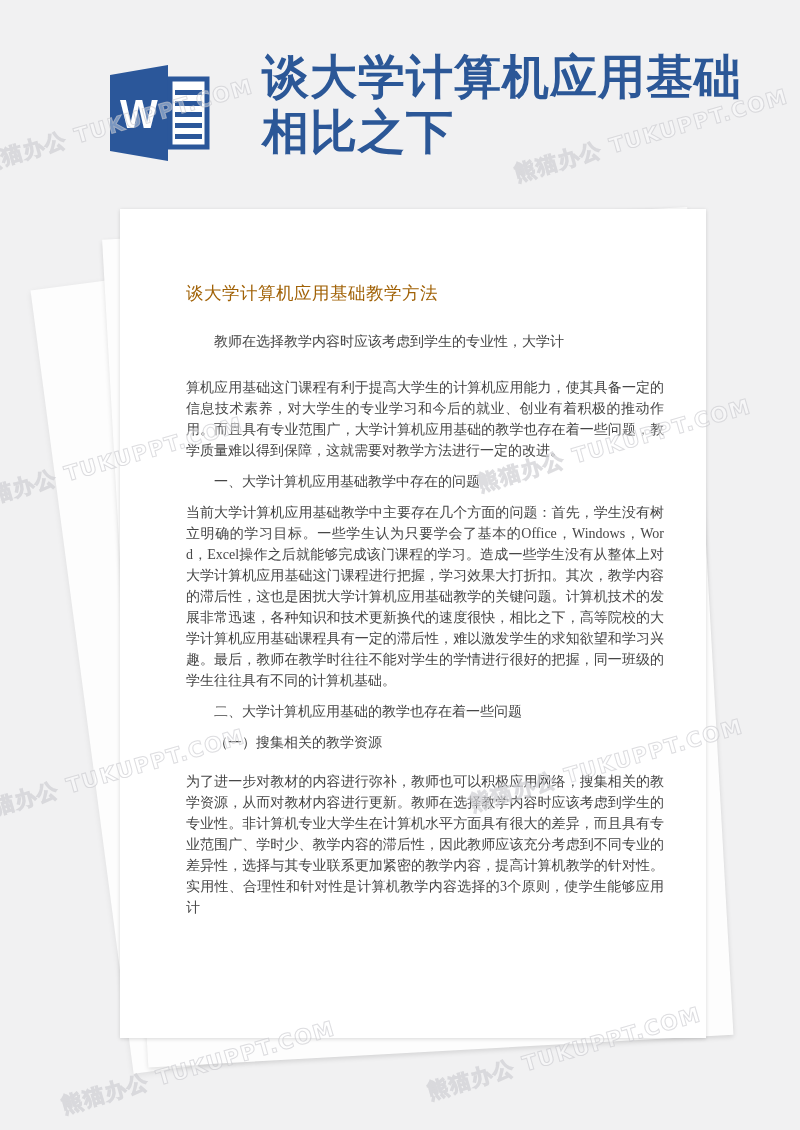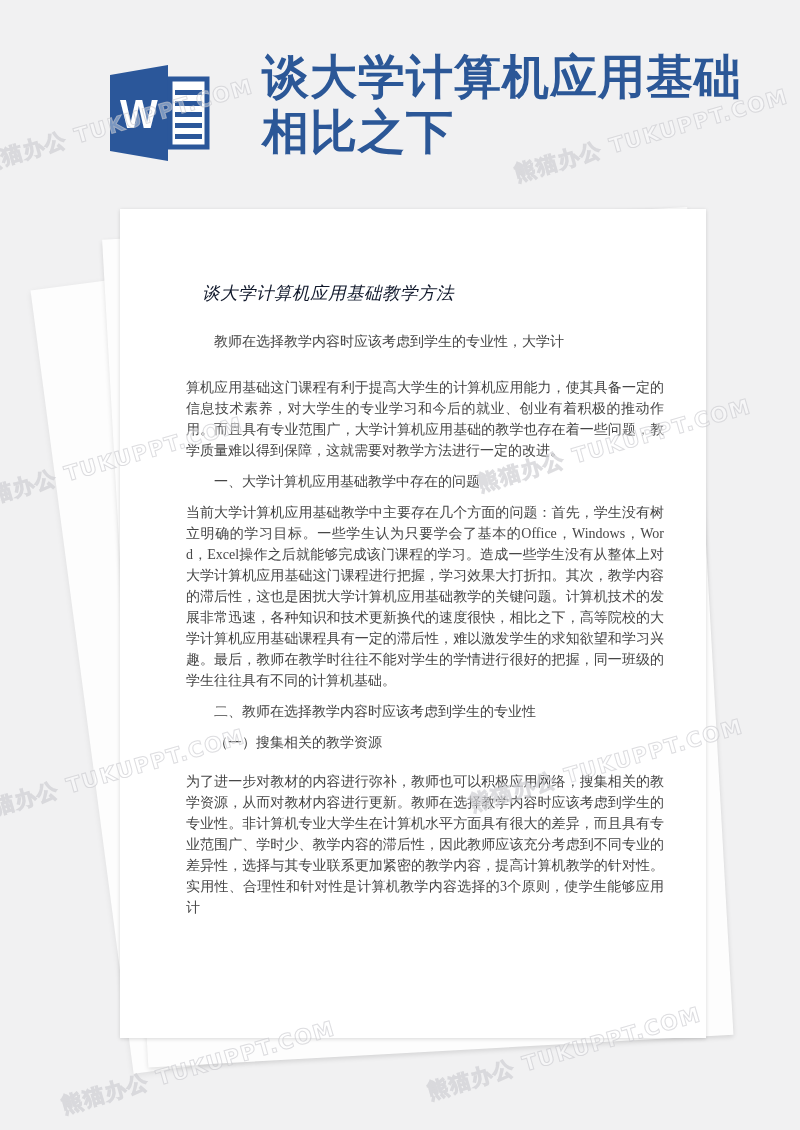--- a/index.html
+++ b/index.html
@@ -18,21 +18,21 @@
            transform:rotate(-7.5deg) translate(-40px,10px);
            box-shadow:0 2px 6px rgba(0,0,0,.08);}
   .sheet-b{left:120px;top:209px;width:586px;height:829px;z-index:2;
            transform:rotate(-3.2deg) translate(4px,14px);
            box-shadow:0 2px 5px rgba(0,0,0,.12);}
   .page{position:absolute;left:120px;top:209px;width:586px;height:829px;z-index:3;
         background:#ffffff;box-shadow:0 1px 4px rgba(0,0,0,.15);}
   .page-inner{padding:72px 42px 0 66px;}
 
   
-  .doc-title{margin:0 16px 26px;font-size:17.5px;font-weight:400;color:#0f172a;letter-spacing:.5px;font-style:italic;}
+  .doc-title{margin:0 0 26px;font-size:17.5px;font-weight:400;color:#a16207;letter-spacing:.5px;}
   .page-inner p{margin:0 0 10px;font-size:14px;line-height:21px;color:#464646;
                 text-align:justify;word-break:break-all;}
   .blk-intro{text-indent:2em;margin-bottom:25px !important;}
   .blk-heading{text-indent:2em;}
   .blk-subheading{text-indent:2em;margin-bottom:18px !important;}
 
   
   .wm{position:absolute;z-index:40;white-space:nowrap;pointer-events:none;
       transform:rotate(-16deg);transform-origin:0 50%;
       font-family:"DejaVu Sans","Liberation Sans",sans-serif;font-weight:700;
@@ -64,21 +64,21 @@
   <div class="sheet sheet-c"></div>
   <div class="sheet sheet-b"></div>
 
   <div class="page">
     <div class="page-inner">
       <h2 class="doc-title">谈大学计算机应用基础教学方法</h2>
       <p class="blk-intro">教师在选择教学内容时应该考虑到学生的专业性，大学计</p>
       <p class="blk-paragraph">算机应用基础这门课程有利于提高大学生的计算机应用能力，使其具备一定的信息技术素养，对大学生的专业学习和今后的就业、创业有着积极的推动作用。而且具有专业范围广，大学计算机应用基础的教学也存在着一些问题，教学质量难以得到保障，这就需要对教学方法进行一定的改进。</p>
       <p class="blk-heading">一、大学计算机应用基础教学中存在的问题</p>
       <p class="blk-paragraph">当前大学计算机应用基础教学中主要存在几个方面的问题：首先，学生没有树立明确的学习目标。一些学生认为只要学会了基本的Office，Windows，Word，Excel操作之后就能够完成该门课程的学习。造成一些学生没有从整体上对大学计算机应用基础这门课程进行把握，学习效果大打折扣。其次，教学内容的滞后性，这也是困扰大学计算机应用基础教学的关键问题。计算机技术的发展非常迅速，各种知识和技术更新换代的速度很快，相比之下，高等院校的大学计算机应用基础课程具有一定的滞后性，难以激发学生的求知欲望和学习兴趣。最后，教师在教学时往往不能对学生的学情进行很好的把握，同一班级的学生往往具有不同的计算机基础。</p>
-      <p class="blk-heading">二、教师在选择教学内容时应该考虑到学生的专业性</p>
+      <p class="blk-heading">二、大学计算机应用基础的教学也存在着一些问题</p>
       <p class="blk-subheading">（一）搜集相关的教学资源</p>
       <p class="blk-paragraph">为了进一步对教材的内容进行弥补，教师也可以积极应用网络，搜集相关的教学资源，从而对教材内容进行更新。教师在选择教学内容时应该考虑到学生的专业性。非计算机专业大学生在计算机水平方面具有很大的差异，而且具有专业范围广、学时少、教学内容的滞后性，因此教师应该充分考虑到不同专业的差异性，选择与其专业联系更加紧密的教学内容，提高计算机教学的针对性。实用性、合理性和针对性是计算机教学内容选择的3个原则，使学生能够应用计</p>
     </div>
   </div>
 
   <div class="wm" style="left:-20px;top:150px;">熊猫办公 TUKUPPT.COM</div>
   <div class="wm" style="left:515px;top:160px;">熊猫办公 TUKUPPT.COM</div>
   <div class="wm" style="left:-30px;top:488px;">熊猫办公 TUKUPPT.COM</div>
   <div class="wm" style="left:478px;top:470px;">熊猫办公 TUKUPPT.COM</div>
   <div class="wm" style="left:-28px;top:800px;">熊猫办公 TUKUPPT.COM</div>

